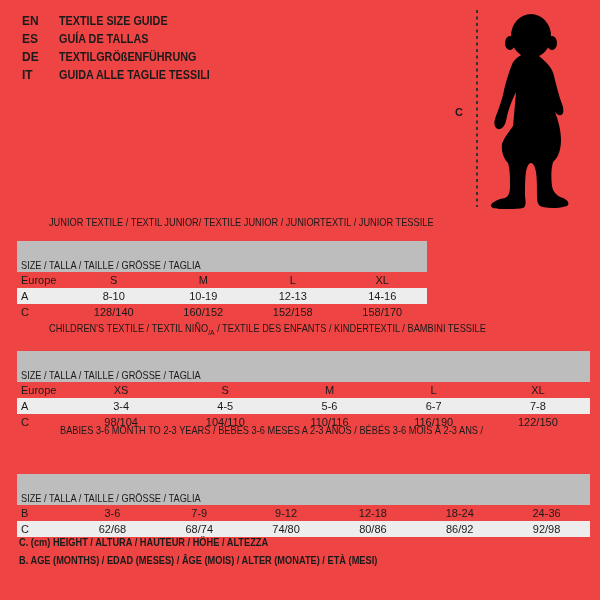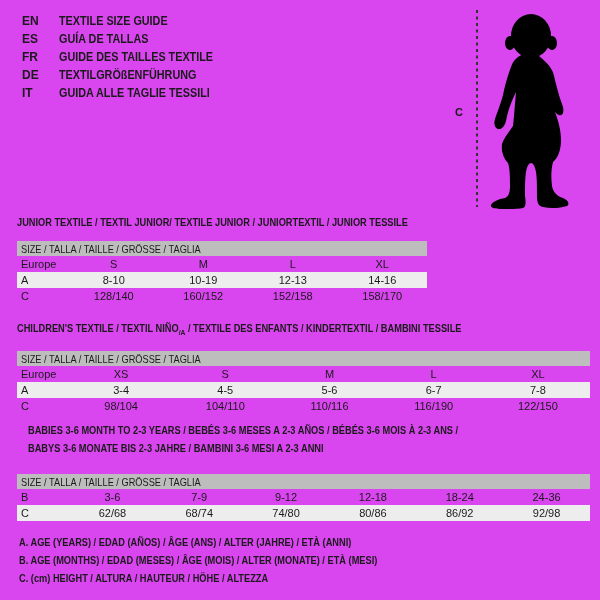--- a/index.html
+++ b/index.html
@@ -4,41 +4,41 @@
 <style>
   :root{
     --table-header-bg:#bdbdbd;
     --row-alt-bg:#ededed;
     --text:#1a1a1a;
     --silhouette:#000000;
     --dashed-line:#333333;
   }
   html,body{margin:0;padding:0;background:#ffffff;}
   body{font-family:"Liberation Sans",sans-serif;color:var(--text);}
-  #canvas{position:relative;width:600px;height:600px;background:#d946ef;overflow:hidden;}
+  #canvas{position:relative;width:600px;height:600px;background:#ef4444;overflow:hidden;}
 
   
   .cond{display:inline-block;transform:scaleX(0.84);transform-origin:0 50%;white-space:nowrap;}
   .cond-mid{display:inline-block;transform:scaleX(0.9);transform-origin:0 50%;white-space:nowrap;}
 
   
   #languages{position:absolute;left:22px;top:12px;}
   .lang-row{display:flex;height:18px;align-items:center;font-size:12px;font-weight:bold;}
   .lang-code{width:37px;flex:0 0 37px;}
 
   
   #figure{position:absolute;left:450px;top:8px;width:140px;height:204px;}
   #figure svg{position:absolute;left:0;top:0;}
   #measure-c{position:absolute;left:5px;top:98px;font-size:11px;font-weight:bold;}
 
   
-  .tbl-title{position:absolute;font-size:11px;font-weight:bold;line-height:13px;}
+  .tbl-title{position:absolute;font-size:11px;font-weight:normal;line-height:13px;margin-left:32px;}
   .tbl-title .line{display:block;height:18px;}
   table.size-table{position:absolute;border-collapse:collapse;table-layout:fixed;font-size:11px;}
-  table.size-table th{background:var(--table-header-bg);font-weight:normal;text-align:left;height:15px;padding:0 0 0 4px;}
+  table.size-table th{background:var(--table-header-bg);font-weight:normal;text-align:left;height:15px;padding:16px 0 0 4px;}
   table.size-table td{height:16px;padding:0;text-align:center;vertical-align:middle;white-space:nowrap;}
   table.size-table td.lbl{text-align:left;padding-left:4px;}
   table.size-table tr.alt{background:var(--row-alt-bg);}
   col.c-label{width:52px;}
   sub{font-size:8px;}
 
   #t1-title{left:17px;top:216px;}
   #t1-table{left:17px;top:241px;width:410px;}
   #t2-title{left:17px;top:322px;}
   #t2-table{left:17px;top:351px;width:573px;}
@@ -55,24 +55,20 @@
 <div id="canvas">
 
   <div id="languages">
     <div class="lang-row">
       <span class="lang-code">EN</span>
       <span class="cond-mid">TEXTILE SIZE GUIDE</span>
     </div>
     <div class="lang-row">
       <span class="lang-code">ES</span>
       <span class="cond-mid">GUÍA DE TALLAS</span>
-    </div>
-    <div class="lang-row">
-      <span class="lang-code">FR</span>
-      <span class="cond-mid">GUIDE DES TAILLES TEXTILE</span>
     </div>
     <div class="lang-row">
       <span class="lang-code">DE</span>
       <span class="cond-mid">TEXTILGRÖßENFÜHRUNG</span>
     </div>
     <div class="lang-row">
       <span class="lang-code">IT</span>
       <span class="cond-mid">GUIDA ALLE TAGLIE TESSILI</span>
     </div>
   </div>
@@ -182,21 +178,20 @@
         <td>104/110</td>
         <td>110/116</td>
         <td>116/190</td>
         <td>122/150</td>
       </tr>
     </tbody>
   </table>
 
   <div id="t3-title" class="tbl-title">
     <span class="line"><span class="cond">BABIES 3-6 MONTH TO 2-3 YEARS / BEBÉS 3-6 MESES A 2-3 AÑOS / BÉBÉS 3-6 MOIS À 2-3 ANS /</span></span>
-    <span class="line"><span class="cond">BABYS 3-6 MONATE BIS 2-3 JAHRE / BAMBINI 3-6 MESI A 2-3 ANNI</span></span>
   </div>
   <table id="t3-table" class="size-table">
     <colgroup>
         <col class="c-label">
         <col>
         <col>
         <col>
         <col>
         <col>
         <col>
@@ -222,18 +217,17 @@
         <td>68/74</td>
         <td>74/80</td>
         <td>80/86</td>
         <td>86/92</td>
         <td>92/98</td>
       </tr>
     </tbody>
   </table>
 
   <div id="footnotes">
-    <div class="footnote"><span class="cond">A. AGE (YEARS) / EDAD (AÑOS) / ÂGE (ANS) / ALTER (JAHRE) / ETÀ (ANNI)</span></div>
+    <div class="footnote"><span class="cond">C. (cm) HEIGHT / ALTURA / HAUTEUR / HÖHE / ALTEZZA</span></div>
     <div class="footnote"><span class="cond">B. AGE (MONTHS) / EDAD (MESES) / ÂGE (MOIS) / ALTER (MONATE) / ETÀ (MESI)</span></div>
-    <div class="footnote"><span class="cond">C. (cm) HEIGHT / ALTURA / HAUTEUR / HÖHE / ALTEZZA</span></div>
   </div>
 
 </div>
 
 </body></html>

